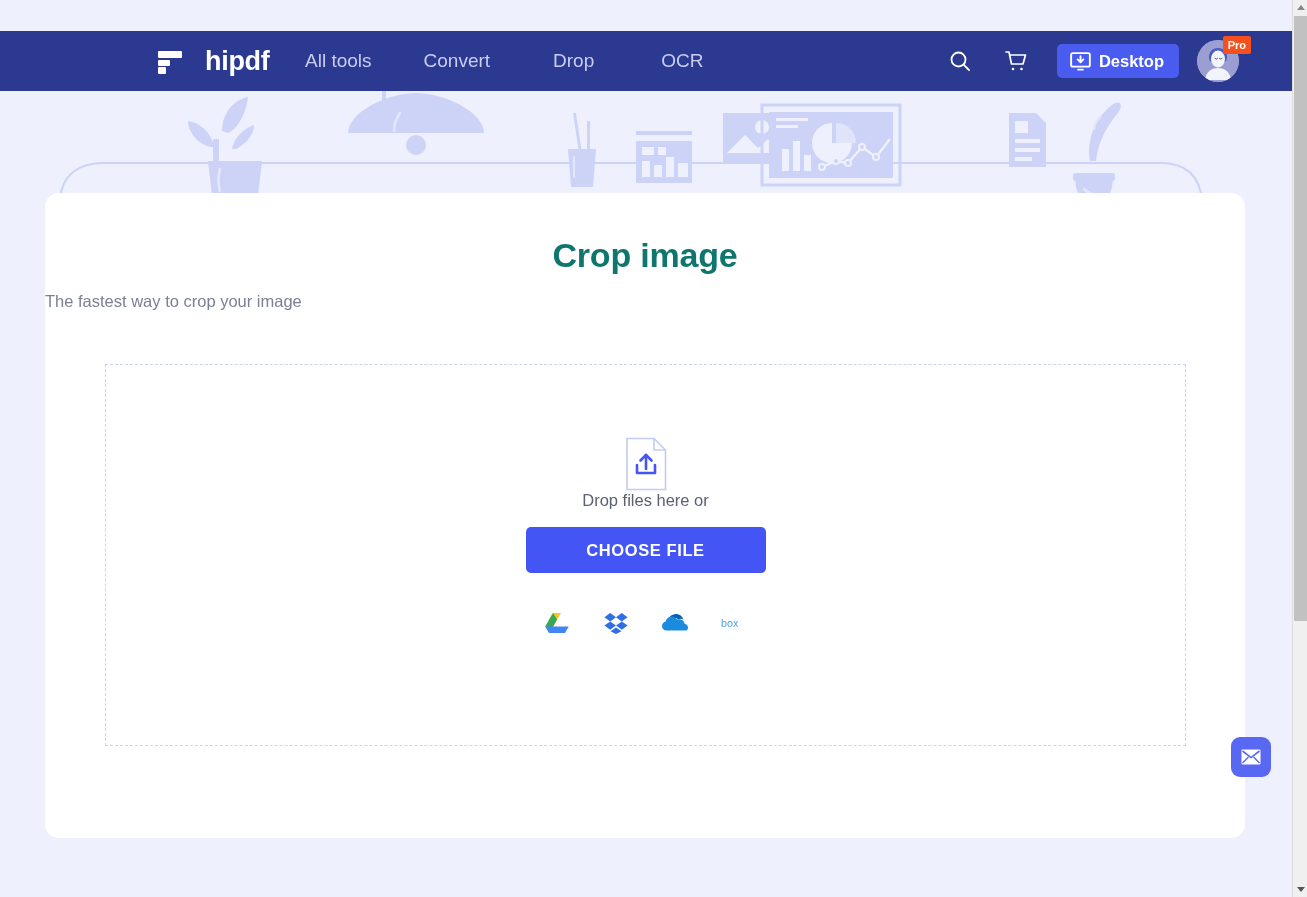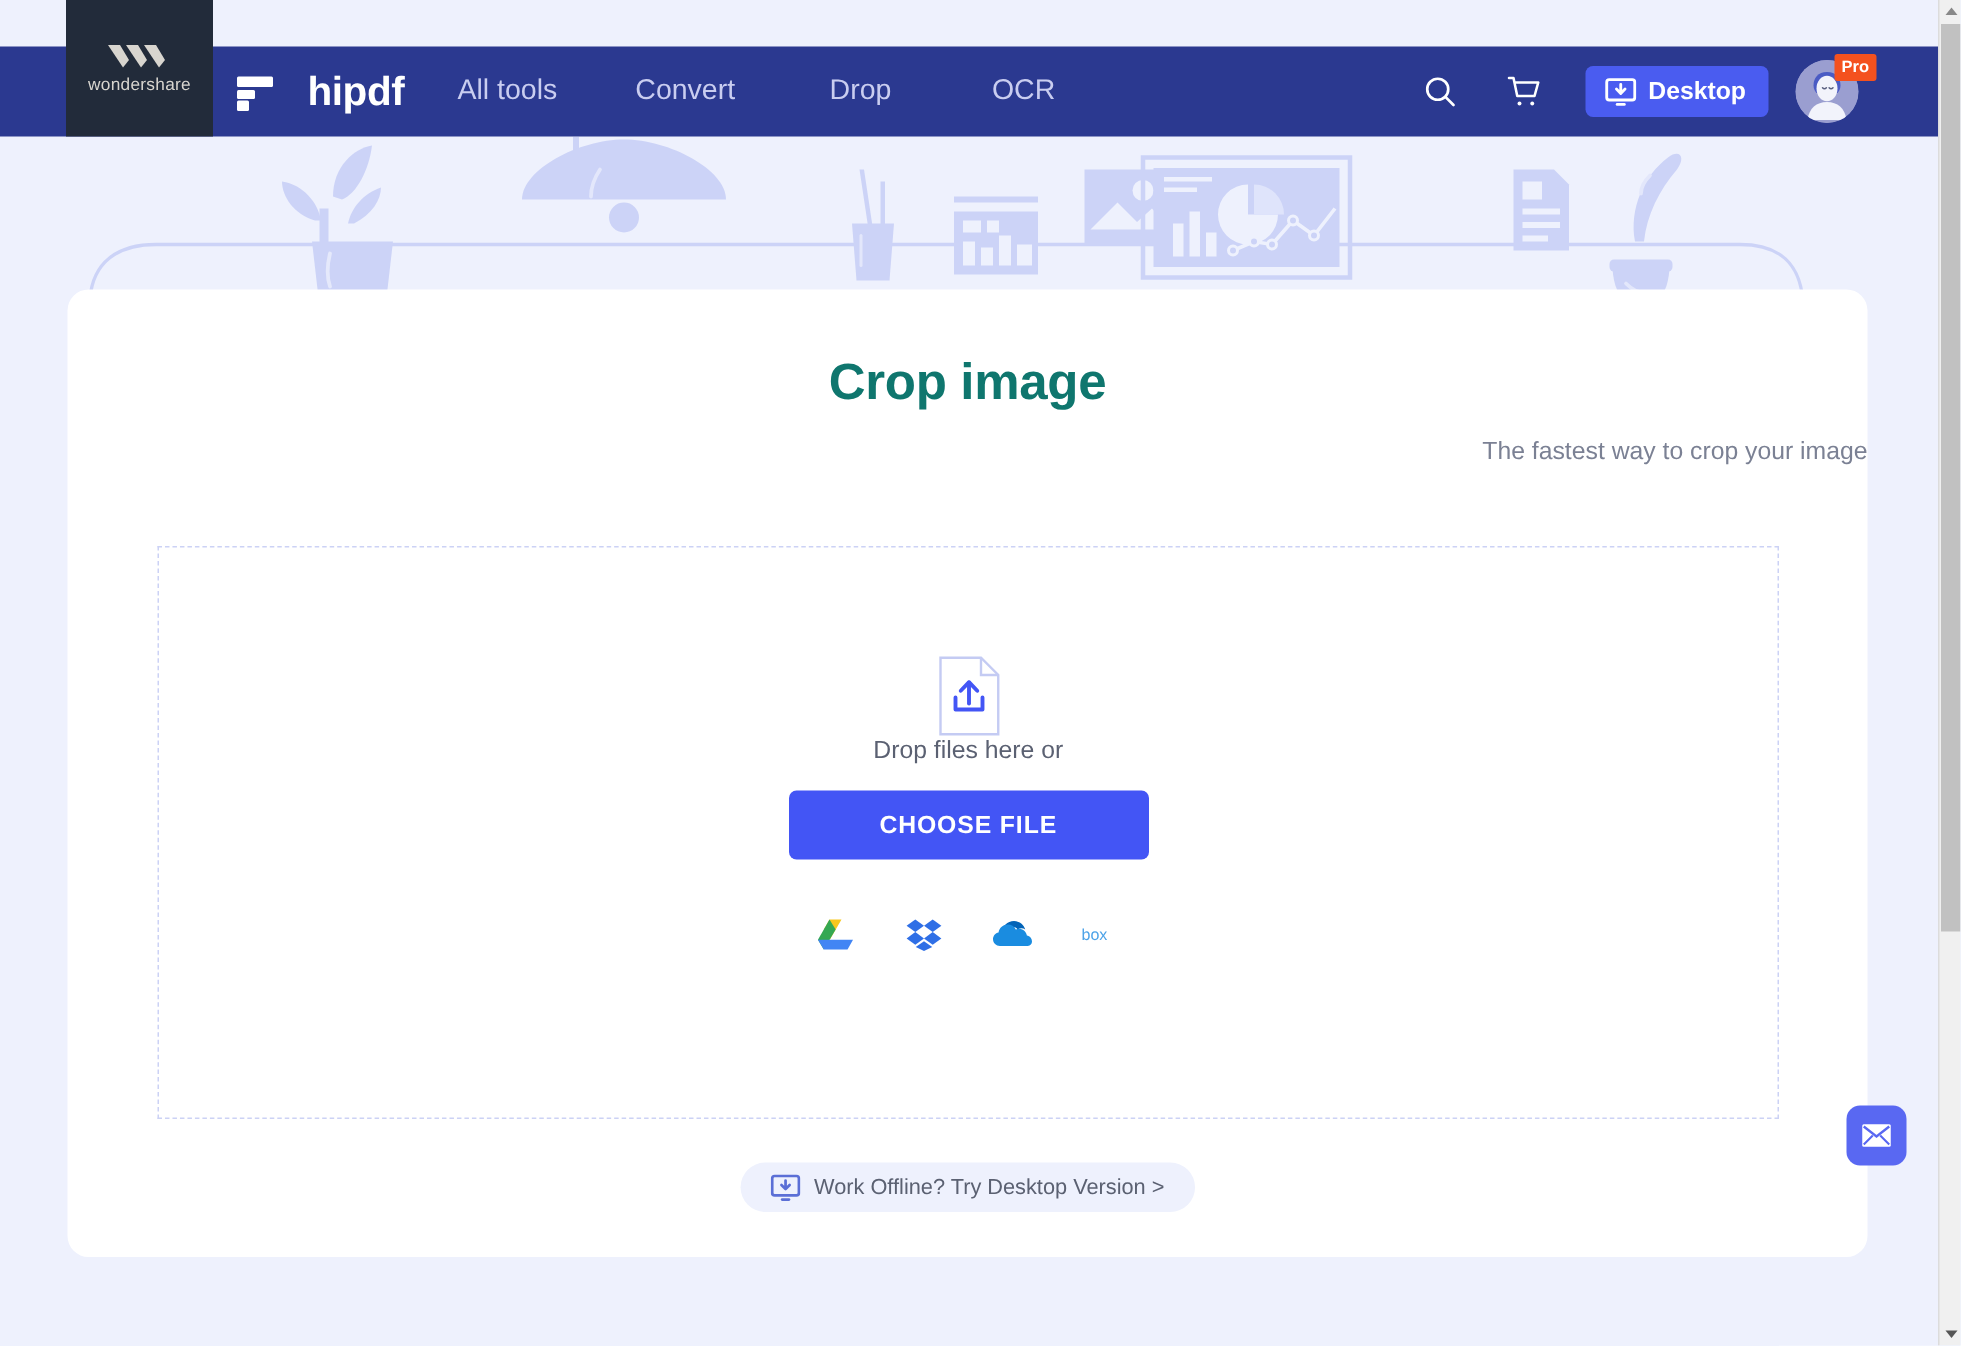--- a/index.html
+++ b/index.html
@@ -75,22 +75,22 @@
   
   .card {
     position: absolute; left: 45px; top: 193px; width: 1200px; height: 645px;
     background: #fff; border-radius: 14px;
   }
   .title {
     text-align: center; margin-top: 43px;
     font-size: 34px; font-weight: bold; color: #0f766e; letter-spacing: -.2px;
   }
   .subtitle {
-    text-align: right; margin-top: 17px;
-    font-size: 16.5px; color: #7b8194; padding-left: 39px;
+    text-align: left; margin-top: 17px;
+    font-size: 16.5px; color: #7b8194;
   }
   .dropzone {
     position: absolute; left: 60px; top: 171px; width: 1081px; height: 382px;
     border: 1.5px dashed #ccd2f5;
     display: flex; flex-direction: column; align-items: center;
   }
   .upload-icon { margin-top: 72px; width: 44px; height: 54px; }
   .drop-text { font-size: 16.5px; color: #5b6172; }
   .choose-btn {
     margin-top: 17px; width: 240px; height: 46px;
@@ -217,30 +217,20 @@
         <path d="M1075 88 L1113 88 C1112 104 1106 112 1094 112 C1082 112 1076 104 1075 88 Z"></path>
         <rect x="1073" y="82" width="42" height="8" rx="3"></rect>
       </g>
       <path d="M1100 26 C1096 30 1094 34 1094 38" stroke="#e3e7fb" stroke-width="2.5" fill="none" stroke-linecap="round"></path>
       <path d="M1084 98 C1088 102 1092 104 1096 104" stroke="#e3e7fb" stroke-width="2.5" fill="none" stroke-linecap="round"></path>
     </svg>
   </div>
 
   <div class="navbar"></div>
 
-  <div class="ws-block">
-    <svg class="ws-mark" viewBox="0 0 46 18">
-      <g fill="#d8d5cf">
-        <path d="M2 2 L10 2 L16 12 L12 17 Z"></path>
-        <path d="M14 2 L22 2 L28 12 L24 17 Z"></path>
-        <path d="M26 2 L34 2 L40 12 L36 17 Z"></path>
-      </g>
-    </svg>
-    <div class="ws-name">wondershare</div>
-  </div>
 
   <div class="brand">
     <svg class="brand-mark" viewBox="0 0 24 26">
       <g fill="#ffffff">
         <rect x="0" y="2" width="24" height="7" rx="1"></rect>
         <rect x="0" y="11" width="12" height="6" rx="1"></rect>
         <rect x="0" y="18" width="8" height="7" rx="1"></rect>
       </g>
     </svg>
     <span class="brand-text">hipdf</span>
@@ -331,28 +321,20 @@
           </svg>
         </div>
         <div class="cloud-ic">
           <svg width="34" height="16" viewBox="0 0 34 16">
             <text x="0" y="13" font-family="Liberation Sans, sans-serif" font-size="14" fill="#4da3e8">box</text>
           </svg>
         </div>
       </div>
     </div>
 
-    <div class="offline-pill">
-      <svg width="20" height="20" viewBox="0 0 22 22">
-        <rect x="1.2" y="2.2" width="19.6" height="14.2" rx="1.8" fill="none" stroke="#5b6fd6" stroke-width="2"></rect>
-        <path d="M11 5.5 L11 11.2 M8 8.8 L11 11.8 L14 8.8" stroke="#5b6fd6" stroke-width="2" fill="none" stroke-linecap="round" stroke-linejoin="round"></path>
-        <rect x="7.5" y="18.5" width="7" height="2" rx="1" fill="#5b6fd6"></rect>
-      </svg>
-      <span>Work Offline? Try Desktop Version &gt;</span>
-    </div>
   </div>
 
   <div class="mail-widget">
     <svg width="20" height="16" viewBox="0 0 20 16">
       <rect x="0.5" y="0.5" width="19" height="15" rx="1" fill="#ffffff"></rect>
       <path d="M1.5 2 L10 8.6 L18.5 2" fill="none" stroke="#5968f2" stroke-width="1.6"></path>
       <path d="M1.5 14 L7.5 8 M18.5 14 L12.5 8" fill="none" stroke="#5968f2" stroke-width="1.4"></path>
     </svg>
   </div>
 

